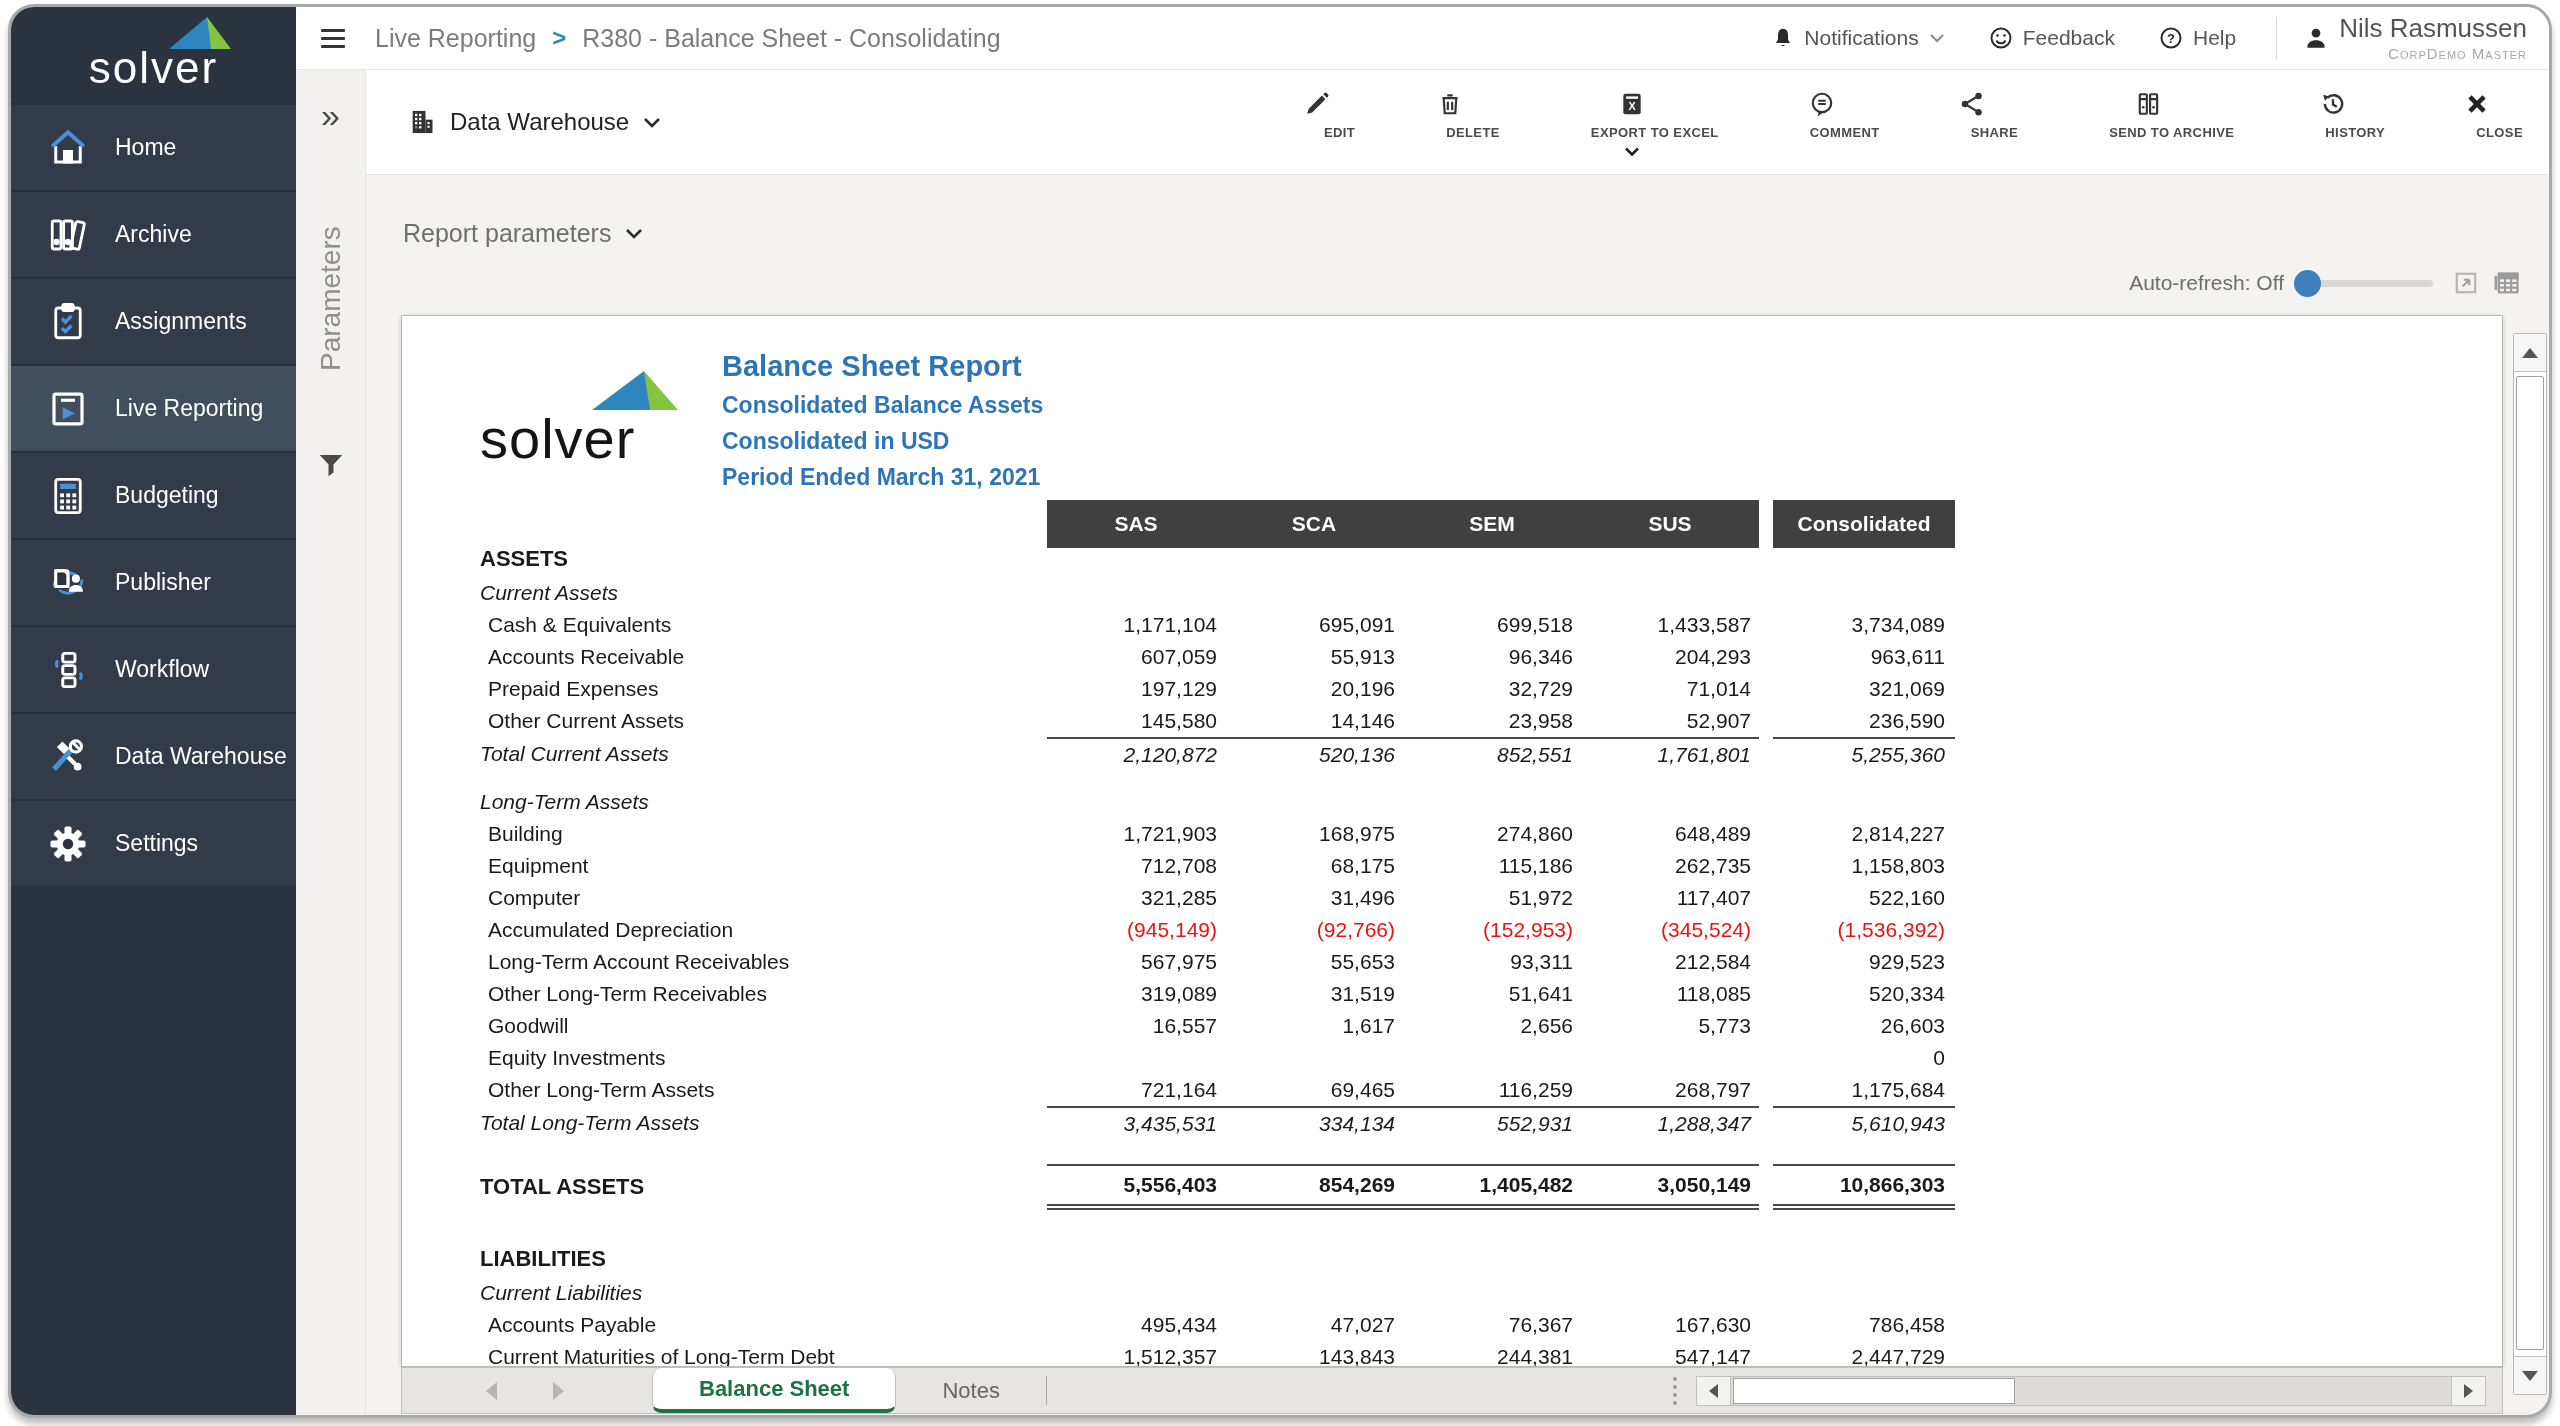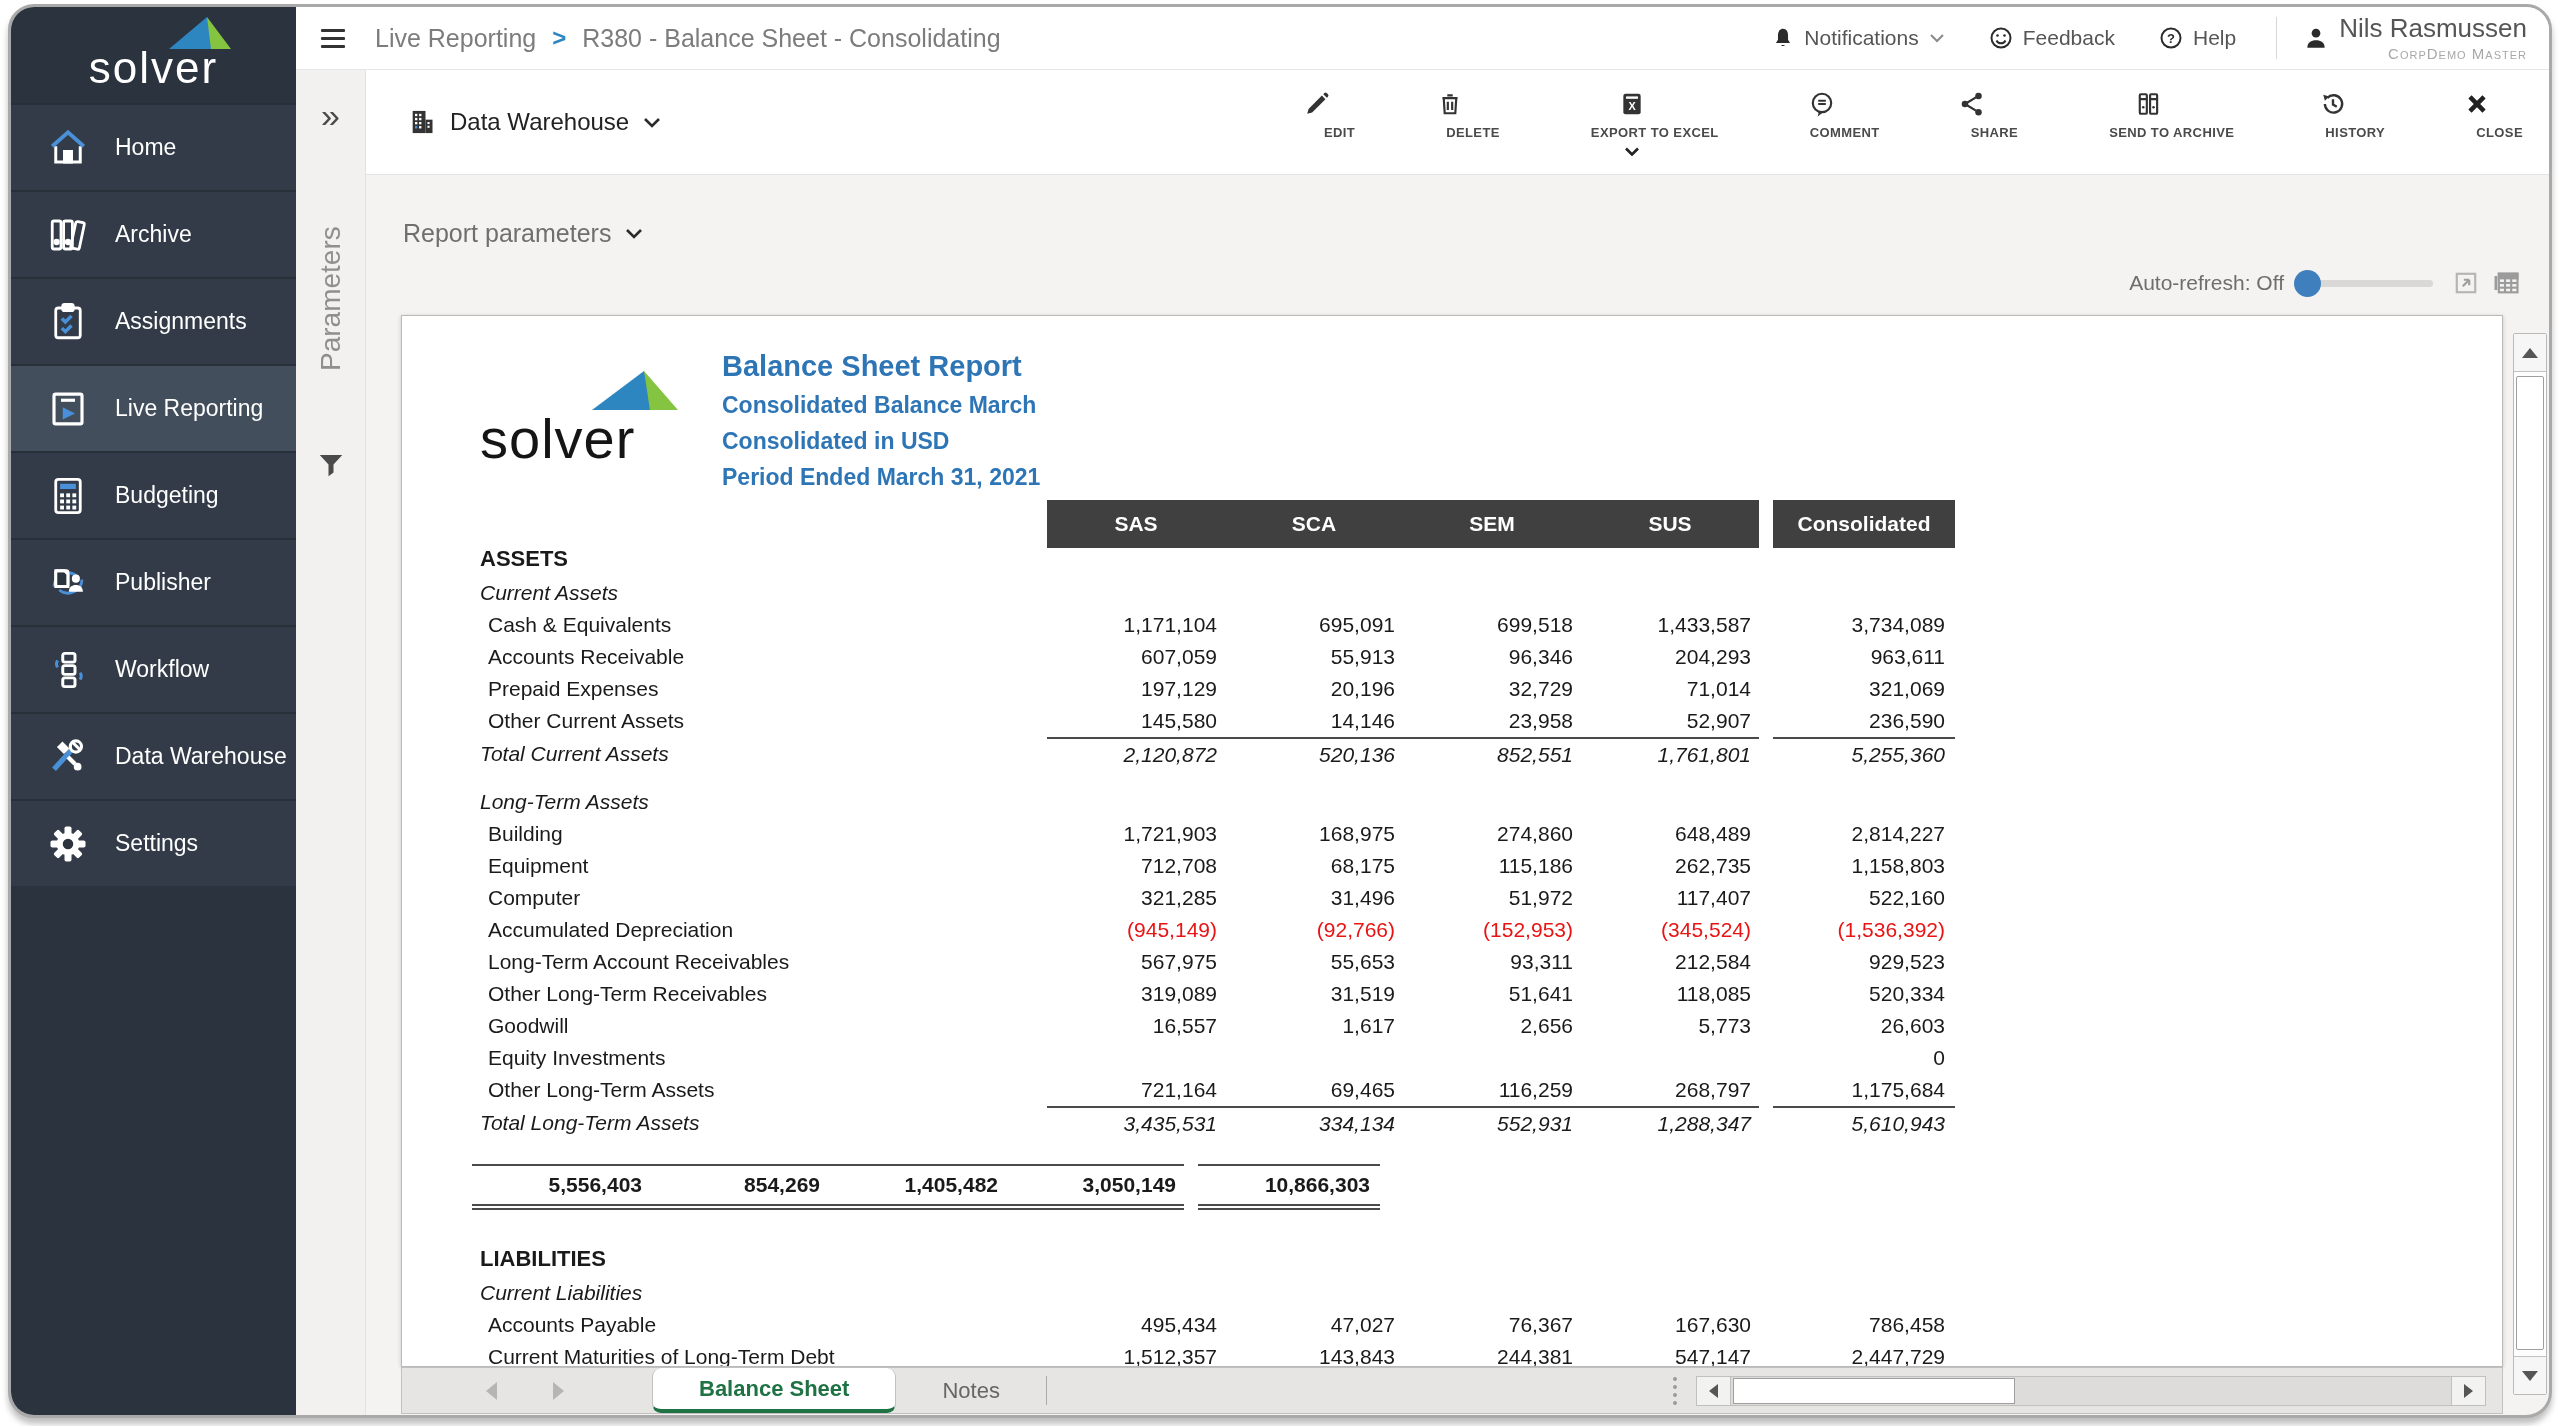--- a/index.html
+++ b/index.html
@@ -456,21 +456,21 @@
 
   <div class="panel">
     <div class="rep-header">
       <svg class="rep-logo-tri" width="92" height="44" viewBox="0 0 92 44">
         <polygon points="0,42 52,3 68,42" fill="#2e86c1"></polygon>
           <polygon points="52,3 86,42 58,42" fill="#85c441"></polygon>
       </svg>
       <div class="rep-logo-word">solver</div>
       <div class="rep-titles">
         <div class="rep-title">Balance Sheet Report</div>
-        <div class="rep-sub">Consolidated Balance March</div>
+        <div class="rep-sub">Consolidated Balance Assets</div>
         <div class="rep-sub">Consolidated in USD</div>
         <div class="rep-sub">Period Ended March 31, 2021</div>
       </div>
     </div>
     <div class="t-wrap">
       <div class="t-row head">
         <div class="t-label"></div>
         <div class="t-band" id="head-band">
             <div class="t-cell">SAS</div>
             <div class="t-cell">SCA</div>
@@ -656,20 +656,21 @@
             <div class="t-band rule-top">
               <div class="t-cell">3,435,531</div>
               <div class="t-cell">334,134</div>
               <div class="t-cell">552,931</div>
               <div class="t-cell">1,288,347</div>
             </div>
             <div class="t-cons rule-top">5,610,943</div>
           </div>
           <div class="t-row spacer2"></div>
           <div class="t-row grandtotal">
+            <div class="t-label">TOTAL ASSETS</div>
             <div class="t-band rule-topdouble">
               <div class="t-cell">5,556,403</div>
               <div class="t-cell">854,269</div>
               <div class="t-cell">1,405,482</div>
               <div class="t-cell">3,050,149</div>
             </div>
             <div class="t-cons rule-topdouble">10,866,303</div>
           </div>
           <div class="t-row spacer2"></div>
           <div class="t-row section">

